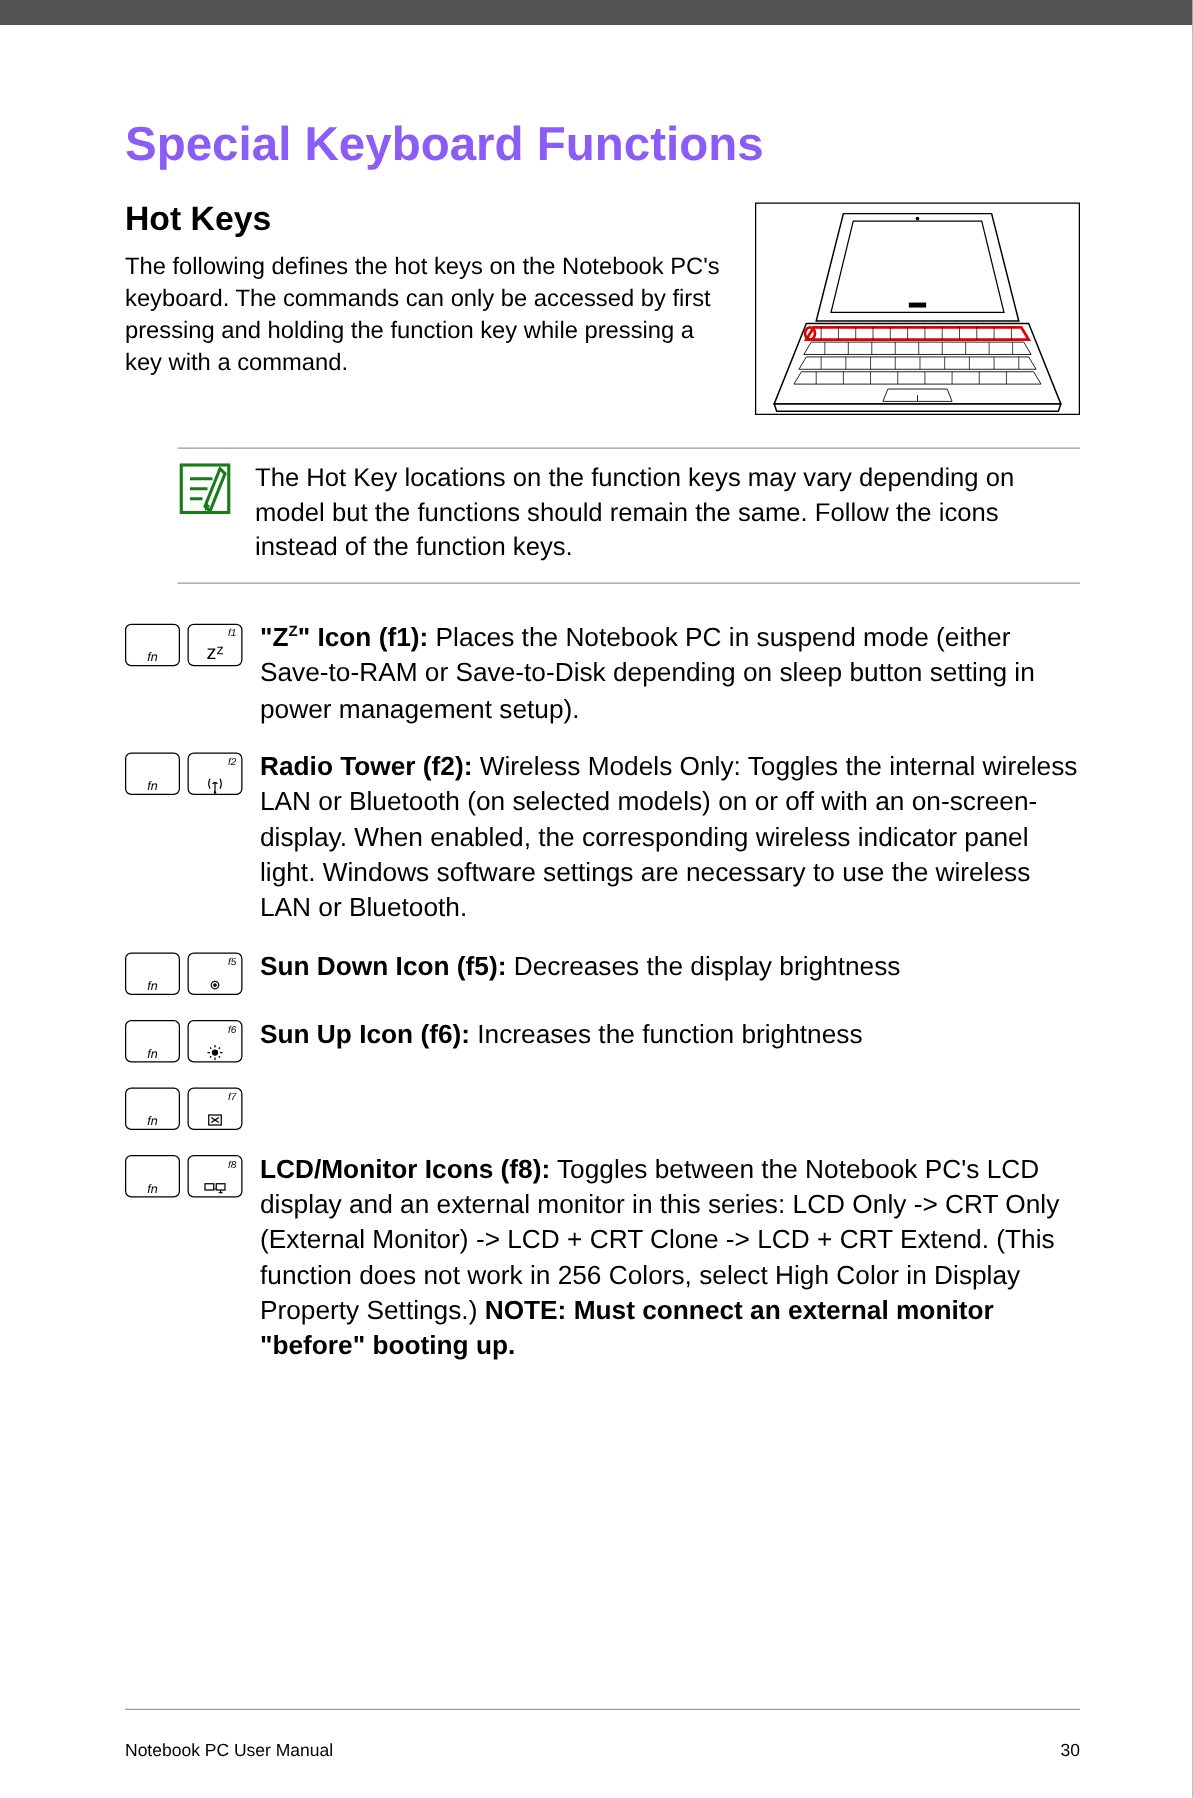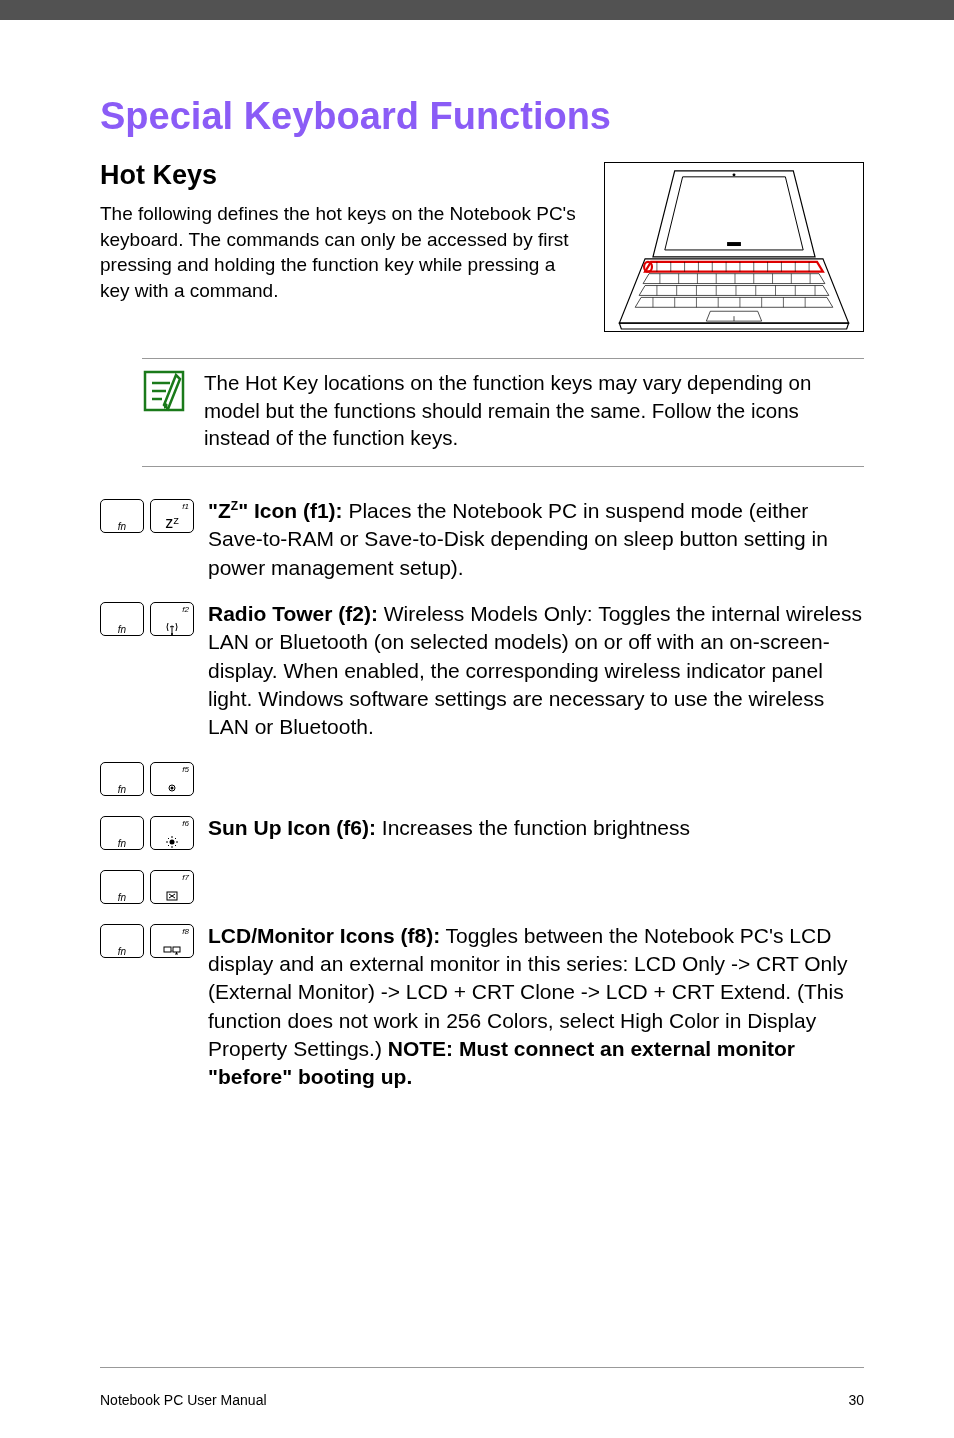--- a/index.html
+++ b/index.html
@@ -249,20 +249,23 @@
           <span class="fn">fn</span>
         </div>
       <div class="key">
         <span class="fnum">f5</span>
         <svg width="14" height="14" viewBox="0 0 14 14">
           <circle cx="7" cy="7" r="3" fill="none" stroke="#000" stroke-width="1"></circle>
           <circle cx="7" cy="7" r="1.5" fill="#000"></circle>
         </svg>
       </div>
     </div>
+    <div class="entry-text">
+      <span class="lead">Sun Down Icon (f5):</span><span> Decreases the display brightness</span>
+    </div>
   </div>
 
   <div class="entry">
     <div class="keys">
       <div class="key">
           <span class="fn">fn</span>
         </div>
       <div class="key">
         <span class="fnum">f6</span>
         <svg width="14" height="14" viewBox="0 0 14 14">

